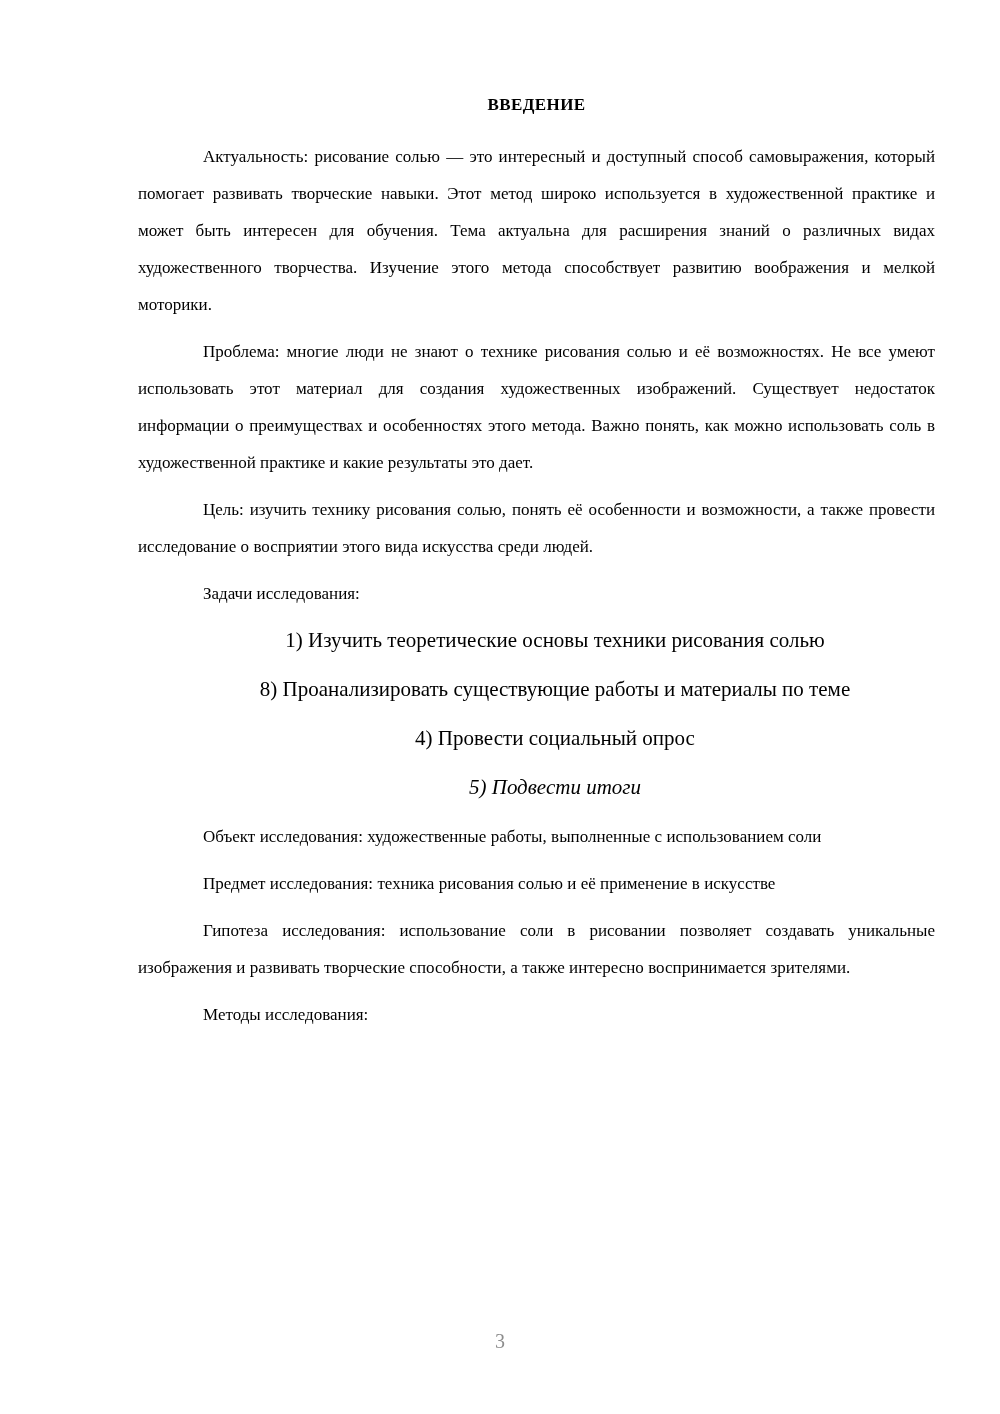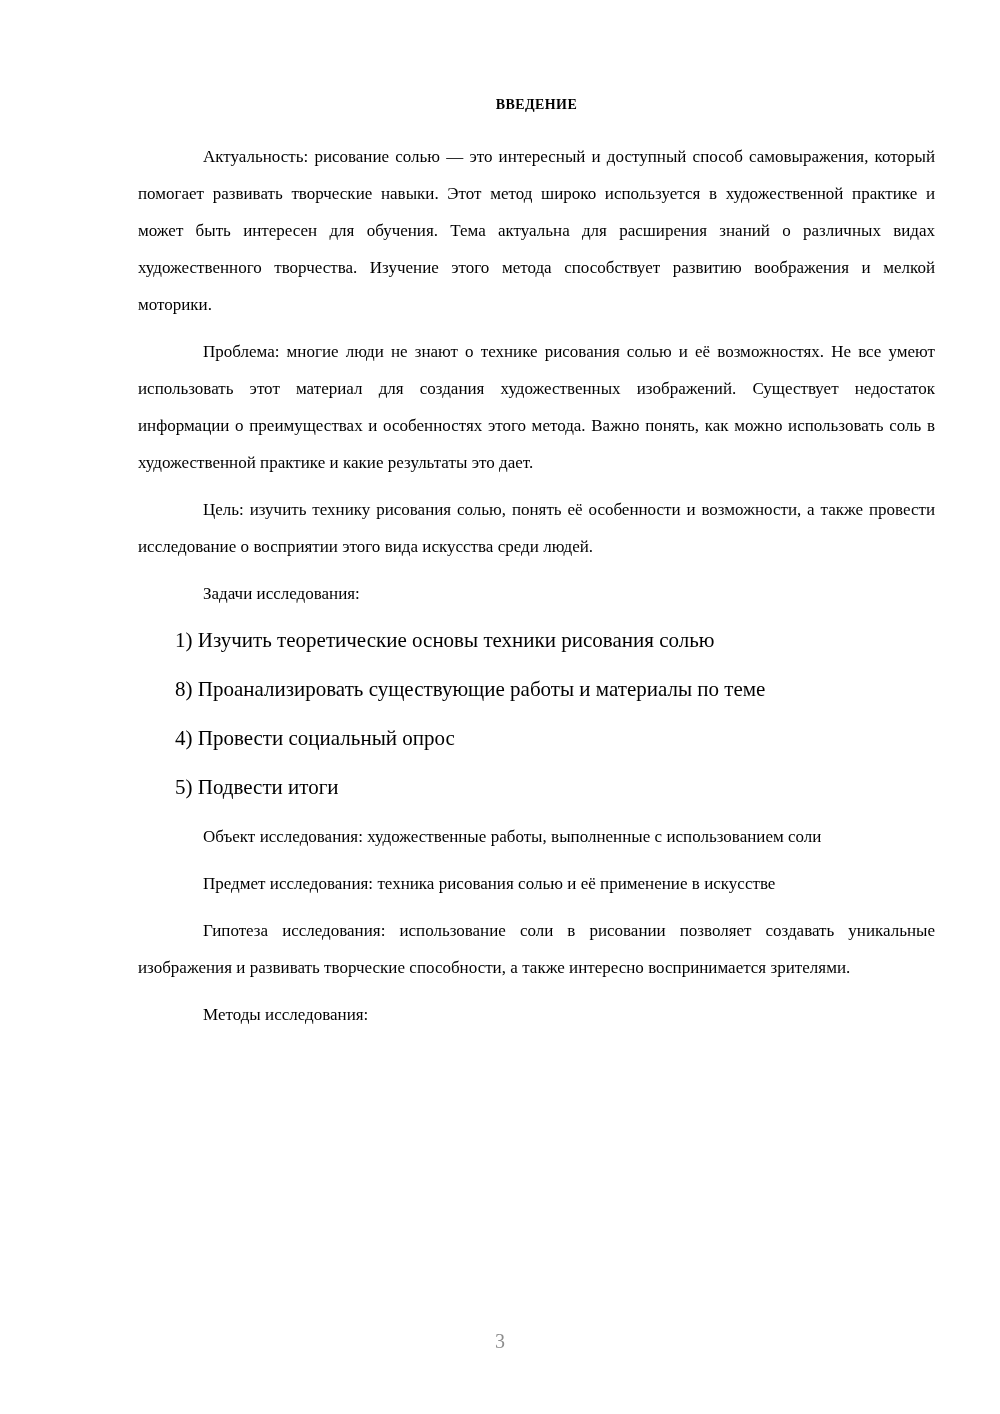--- a/index.html
+++ b/index.html
@@ -26,21 +26,21 @@
   }
 
   .content {
     position: absolute;
     left: 138px;
     top: 90px;
     width: 797px;
   }
 
   .doc-heading {
-    font-size: 14px;
+    font-size: 17px;
     font-weight: bold;
     text-align: center;
     letter-spacing: 0.4px;
     margin: 0 0 18px 0;
     line-height: 30px;
   }
 
   .para {
     font-size: 17px;
     line-height: 37px;
@@ -53,28 +53,29 @@
   }
 
   .list-block {
     margin: 4px 0 6px 0;
     padding: 0;
   }
 
   .list-item {
     font-size: 21px;
     line-height: 37px;
-    text-align: left;
+    text-align: center;
     text-indent: 0;
     margin: 0 0 12px 0;
     padding-left: 37px;
   }
 
   .list-item:last-child {
     margin-bottom: 12px;
+    font-style: italic;
   }
 
   .page-number {
     position: absolute;
     left: 0;
     top: 1328px;
     width: 1000px;
     text-align: center;
     font-size: 20px;
     line-height: 26px;

